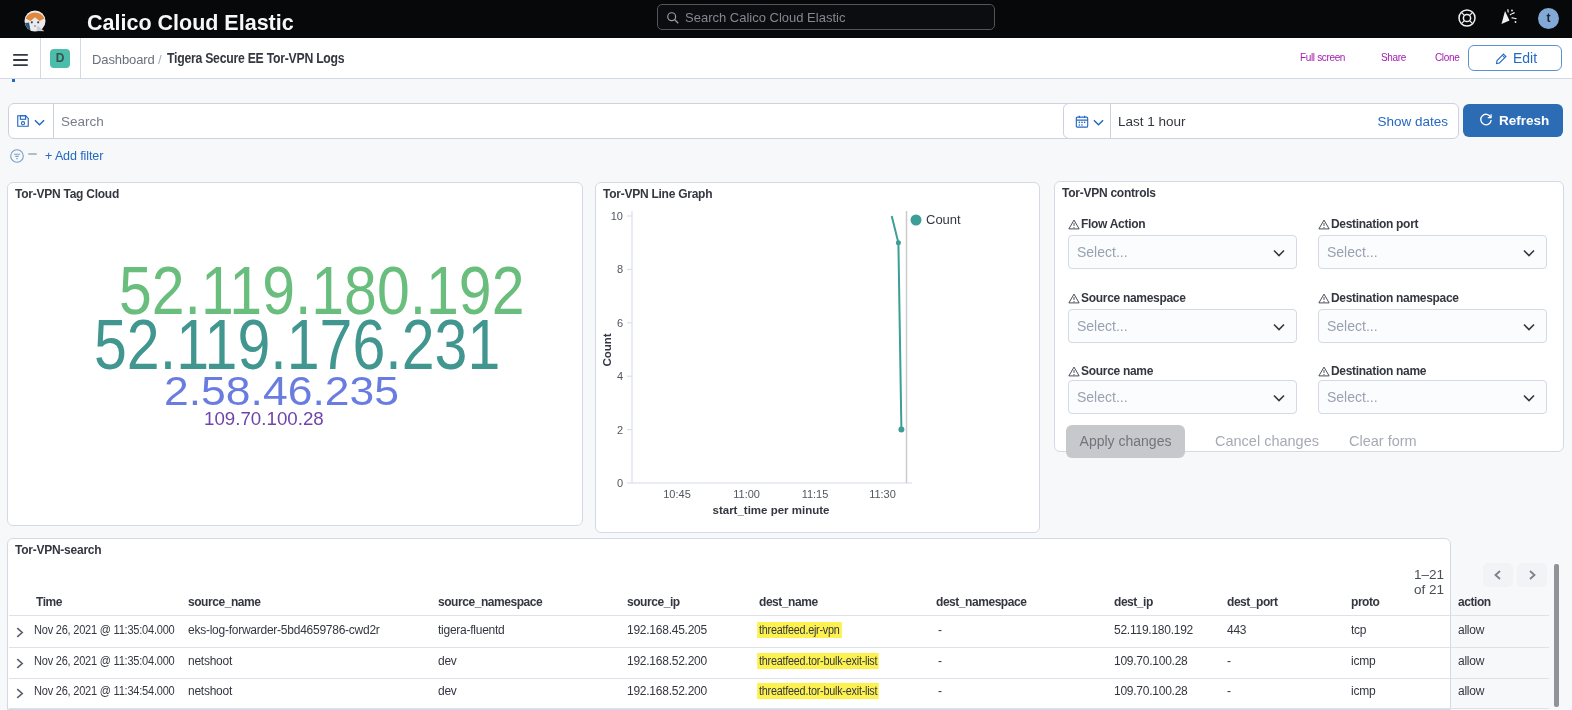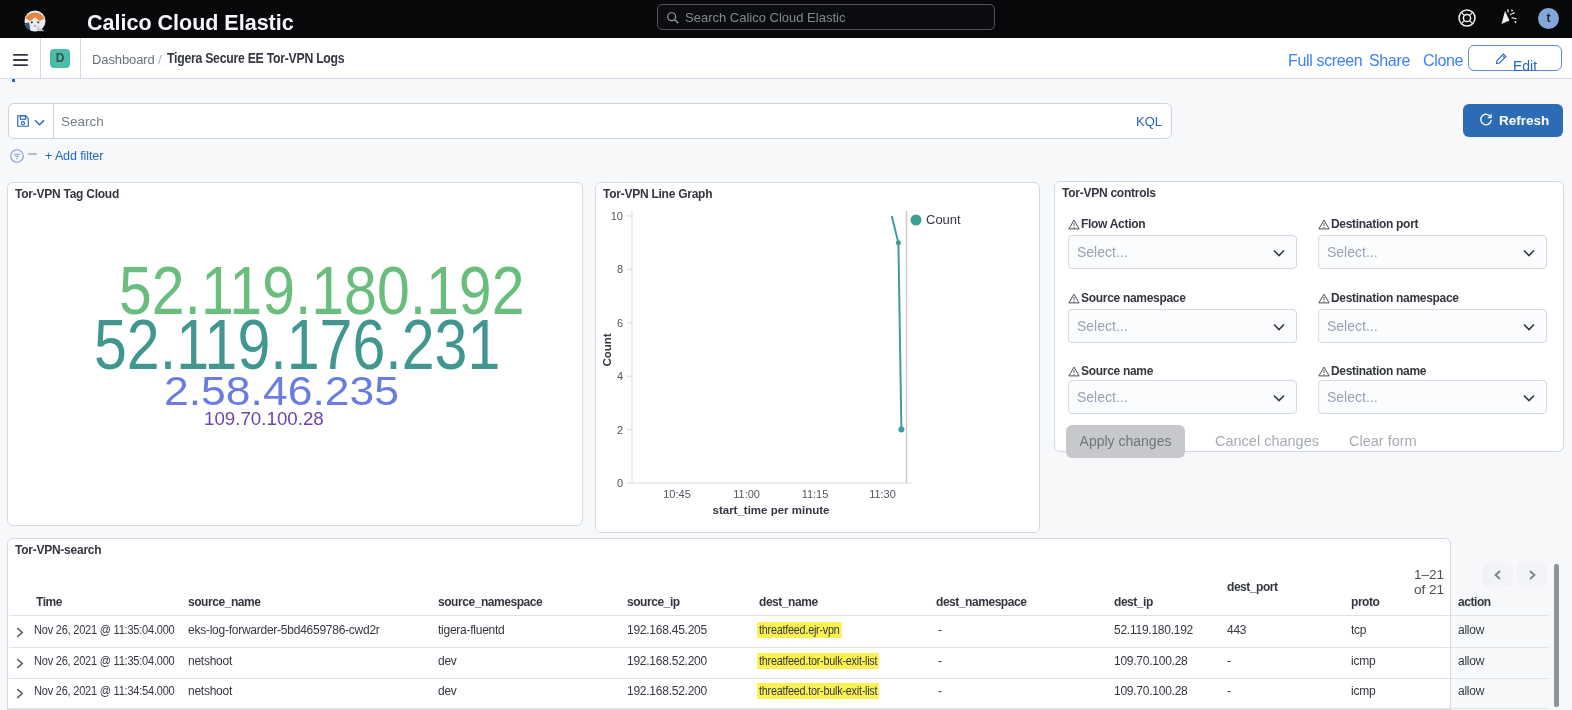--- a/index.html
+++ b/index.html
@@ -12,23 +12,23 @@
 #hsearch { position:absolute; left:657px; top:4px; width:338px; height:26px; background:#0c0d11; border:1px solid #53555b; border-radius:5px; }
 #hsearch .ph { position:absolute; left:27px; top:5px; color:#84878e; font-size:13px; }
 #avatar { position:absolute; left:1538px; top:8px; width:21px; height:21px; border-radius:50%; background:#82a8d8; color:#1d2430; font-size:12px; font-weight:600; text-align:center; line-height:21px; }
 
 #navbar { position:absolute; left:0; top:38px; width:1572px; height:41px; background:#fff; border-bottom:1px solid #d3dae6; }
 .vdiv { position:absolute; top:0; width:1px; height:40px; background:#d3dae6; }
 #dbadge { position:absolute; left:50px; top:11px; width:20px; height:19px; background:#4cbcab; border-radius:4px; color:#37514b; font-weight:700; font-size:12px; text-align:center; line-height:19px; }
 .bc-dash { position:absolute; left:92px; top:14px; color:#69707d; font-size:13px; letter-spacing:-0.1px; }
 .bc-sep { position:absolute; left:158px; top:14px; color:#a6adb8; font-size:13.5px; }
 .bc-cur { position:absolute; left:167px; top:10px; color:#343741; font-size:14.5px; font-weight:700; letter-spacing:-0.3px; transform:scaleX(0.845); transform-origin:left top; line-height:1.4; }
-.navlink { position:absolute; top:14px; color:#3b82f6; font-size:16px; letter-spacing:-0.35px; }
+.navlink { position:absolute; top:14px; color:#a21caf; font-size:10px; letter-spacing:-0.35px;margin-left:12px; }
 #editbtn { position:absolute; left:1468px; top:7px; width:94px; height:26px; border:1px solid #5e91cf; border-radius:6px; background:#fff; }
-#editbtn span { position:absolute; left:44px; top:12px; color:#2468c0; font-size:14px; font-weight:500; }
+#editbtn span { position:absolute; left:44px; top:4px; color:#2468c0; font-size:14px; font-weight:500; }
 
 #qsearch { position:absolute; left:8px; top:103px; width:1164px; height:36px; background:#fff; border:1px solid #ccd3de; border-radius:6px; }
 #qsearch .lseg { position:absolute; left:0; top:0; width:45px; height:34px; border-right:1px solid #ccd3de; }
 #qsearch .ph { position:absolute; left:52px; top:10px; color:#767d89; font-size:13.5px; }
 #qsearch .kql { position:absolute; right:9px; top:10px; color:#2468c0; font-size:13px;margin-left:12px; }
 #dpick { position:absolute; left:1063px; top:103px; width:396px; height:36px; background:#fff; border:1px solid #ccd3de; border-radius:6px; }
 #dpick .dsep { position:absolute; left:46px; top:0px; width:1px; height:34px; background:#ccd3de; }
 #dpick .dtext { position:absolute; left:54px; top:10px; color:#343741; font-size:13.5px; }
 #dpick .sdates { position:absolute; right:10px; top:10px; color:#2468c0; font-size:13.5px; }
 #refreshbtn { position:absolute; left:1463px; top:104px; width:100px; height:33px; background:#2b6cb5; border-radius:6px; }
@@ -122,20 +122,39 @@
           <path d="M2 2 H11 L14 5 V14 H2 Z"></path>
           <rect x="5" y="2" width="6" height="4"></rect>
           <circle cx="8" cy="10.5" r="1.8"></circle>
         </svg>
     <svg class="abs" style="left:25px;top:15px" width="11" height="7" viewBox="0 0 12 7" fill="none" stroke="#2468c0" stroke-width="1.6">
           <path d="M1 1 L6 6 L11 1"></path>
         </svg>
   </div>
   <div class="ph">Search</div>
   <div class="kql">KQL</div>
+</div>
+<div id="dpick">
+  <svg class="abs" style="left:11px;top:10px" width="14" height="15" viewBox="0 0 16 16" fill="none" stroke="#2468c0" stroke-width="1.3">
+        <rect x="1.5" y="3" width="13" height="11.5" rx="1.5"></rect>
+        <path d="M1.5 6.5 H14.5 M5 1.5 V4 M11 1.5 V4"></path>
+        <g fill="#2468c0" stroke="none">
+          <circle cx="5" cy="9" r="0.9"></circle>
+          <circle cx="8" cy="9" r="0.9"></circle>
+          <circle cx="11" cy="9" r="0.9"></circle>
+          <circle cx="5" cy="12" r="0.9"></circle>
+          <circle cx="8" cy="12" r="0.9"></circle>
+        </g>
+      </svg>
+  <svg class="abs" style="left:29px;top:15px" width="11" height="7" viewBox="0 0 12 7" fill="none" stroke="#2468c0" stroke-width="1.6">
+        <path d="M1 1 L6 6 L11 1"></path>
+      </svg>
+  <div class="dsep"></div>
+  <div class="dtext">Last 1 hour</div>
+  <div class="sdates">Show dates</div>
 </div>
 <div id="refreshbtn">
   <svg class="abs" style="left:16px;top:9px" width="14" height="14" viewBox="0 0 16 16" fill="none" stroke="#fff" stroke-width="1.5">
         <path d="M13.5 5 A6 6 0 1 0 14 8"></path>
         <path d="M13.8 1.5 V5.2 H10.1" stroke-width="1.4"></path>
       </svg>
   <span>Refresh</span>
 </div>
 <svg class="abs" style="left:10px;top:149px" width="14" height="14" viewBox="0 0 16 16" fill="none" stroke="#7d9ec7" stroke-width="1.3">
       <circle cx="8" cy="8" r="7.2"></circle>
@@ -294,21 +313,21 @@
         </svg>
       </div>
 
   <div class="th" style="left:28px;top:56px">Time</div>
   <div class="th" style="left:180px;top:56px">source_name</div>
   <div class="th" style="left:430px;top:56px">source_namespace</div>
   <div class="th" style="left:619px;top:56px">source_ip</div>
   <div class="th" style="left:751px;top:56px">dest_name</div>
   <div class="th" style="left:928px;top:56px">dest_namespace</div>
   <div class="th" style="left:1106px;top:56px">dest_ip</div>
-  <div class="th" style="left:1219px;top:41px">dest_port</div>
+  <div class="th" style="left:1219px;top:56px">dest_port</div>
   <div class="th" style="left:1343px;top:56px">proto</div>
   <div class="th" style="left:1450px;top:56px">action</div>
   <div class="rowline" style="top:76px"></div>
 
   <svg style="position:absolute;left:8px;top:88px" width="8" height="11" viewBox="0 0 7 10" fill="none" stroke="#5b616b" stroke-width="1.5">
         <path d="M1 1 L5.5 5 L1 9"></path>
       </svg>
   <div class="td tdt" style="left:26px;top:84px">Nov 26, 2021 @ 11:35:04.000</div>
   <div class="td" style="left:180px;top:84px">eks-log-forwarder-5bd4659786-cwd2r</div>
   <div class="td" style="left:430px;top:84px">tigera-fluentd</div>

